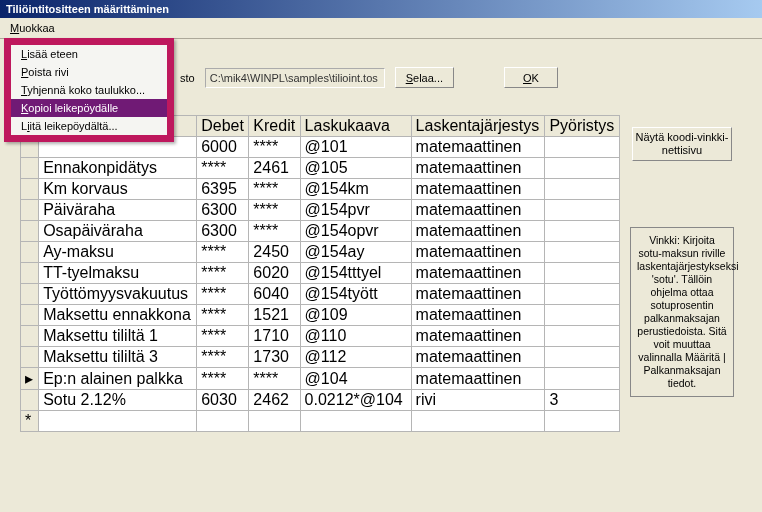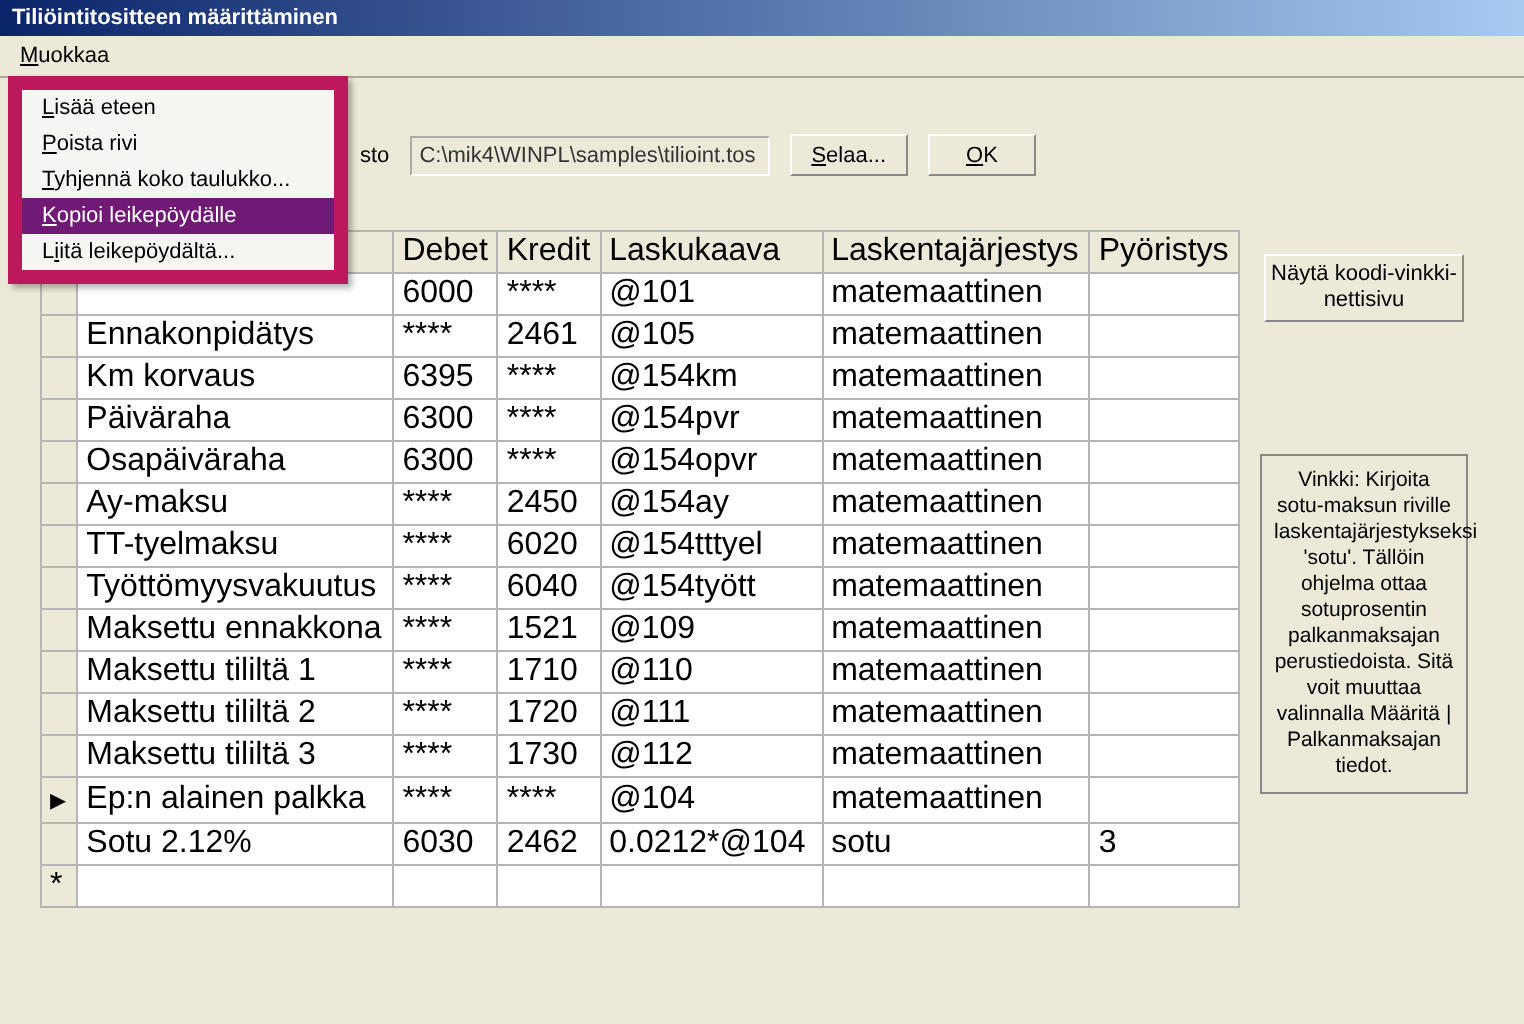--- a/index.html
+++ b/index.html
@@ -11,21 +11,21 @@
   .content { position: relative; padding: 10px; }
   .menu-dropdown { position: absolute; top: -1px; left: 4px; background: #f5f5f2; border: 7px solid #be185d; box-shadow: 2px 2px 3px rgba(0,0,0,0.3); z-index: 10; min-width: 170px; }
   .menu-item { padding: 3px 18px 3px 10px; white-space: nowrap; cursor: default; }
   .menu-item.hl { background: #701a75; color: #fff; }
   .menu-item u { text-decoration: underline; }
   .toprow { position: absolute; top: 28px; left: 180px; display: flex; align-items: center; gap: 10px; }
   .label { font-size: 11px; }
   .path-input { width: 180px; height: 20px; background: #ece9d8; border: 1px inset #fff; padding: 2px 4px; font-size: 11px; color:#333; }
   .btn { background: #ece9d8; border: 1px solid #888; border-top-color:#fff; border-left-color:#fff; padding: 2px 10px; font-size: 11px; cursor: pointer; height:21px;}
   .btn u { text-decoration: underline; }
-  .ok-btn { padding: 2px 18px; }
+  .ok-btn { margin-left: 40px; padding: 2px 18px; }
   .grid-wrap { position: absolute; top: 76px; left: 20px; width: 600px; }
   table.grid { border-collapse: collapse; background: #fff; font-size: 16px; width: 100%; }
   table.grid th, table.grid td { border: 1px solid #b5b5b5; padding: 1px 4px; height: 17px; text-align: left; overflow:hidden; white-space:nowrap;}
   table.grid th { background: #ece9d8; font-weight: normal; }
   .rowhdr { width: 18px; background: #ece9d8; text-align:center; }
   .col-name { width: 150px; }
   .col-deb { width: 46px; }
   .col-kre { width: 46px; }
   .col-laskuk { width: 110px; }
   .col-laskj { width: 118px; }
@@ -160,29 +160,20 @@
             <th class="rowhdr"></th>
             <td class="col-name">Maksettu tililtä 1</td>
             <td class="col-deb">****</td>
             <td class="col-kre">1710</td>
             <td class="col-laskuk">@110</td>
             <td class="col-laskj">matemaattinen</td>
             <td class="col-pyor"></td>
           </tr>
           <tr>
             <th class="rowhdr"></th>
-            <td class="col-name">Maksettu tililtä 2</td>
-            <td class="col-deb">****</td>
-            <td class="col-kre">1720</td>
-            <td class="col-laskuk">@111</td>
-            <td class="col-laskj">matemaattinen</td>
-            <td class="col-pyor"></td>
-          </tr>
-          <tr>
-            <th class="rowhdr"></th>
             <td class="col-name">Maksettu tililtä 3</td>
             <td class="col-deb">****</td>
             <td class="col-kre">1730</td>
             <td class="col-laskuk">@112</td>
             <td class="col-laskj">matemaattinen</td>
             <td class="col-pyor"></td>
           </tr>
           <tr>
             <th class="rowhdr">▸</th>
             <td class="col-name">Ep:n alainen palkka</td>
@@ -191,21 +182,21 @@
             <td class="col-laskuk">@104</td>
             <td class="col-laskj">matemaattinen</td>
             <td class="col-pyor"></td>
           </tr>
           <tr>
             <th class="rowhdr"></th>
             <td class="col-name">Sotu 2.12%</td>
             <td class="col-deb">6030</td>
             <td class="col-kre">2462</td>
             <td class="col-laskuk">0.0212*@104</td>
-            <td class="col-laskj">sotu</td>
+            <td class="col-laskj">rivi</td>
             <td class="col-pyor">3</td>
           </tr>
           <tr>
             <th class="rowhdr">*</th>
             <td class="col-name"></td>
             <td class="col-deb"></td>
             <td class="col-kre"></td>
             <td class="col-laskuk"></td>
             <td class="col-laskj"></td>
             <td class="col-pyor"></td>

